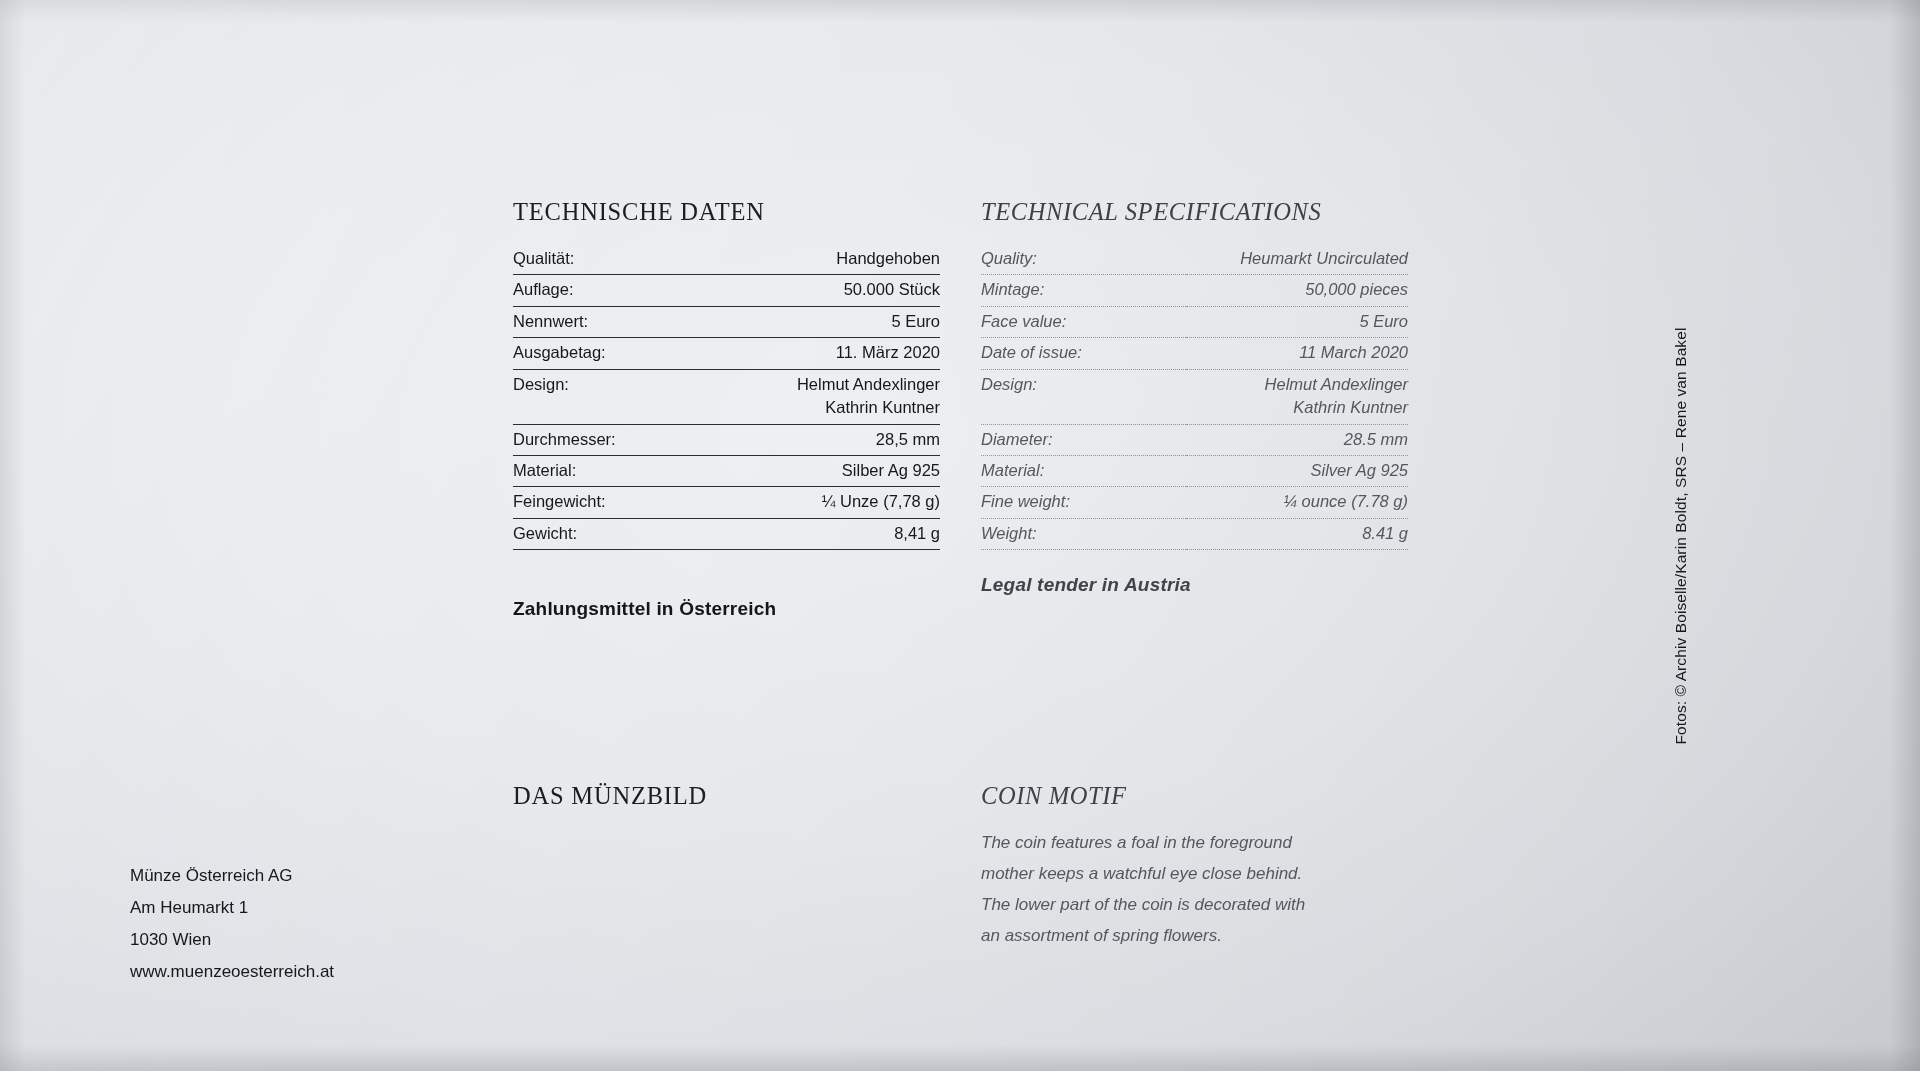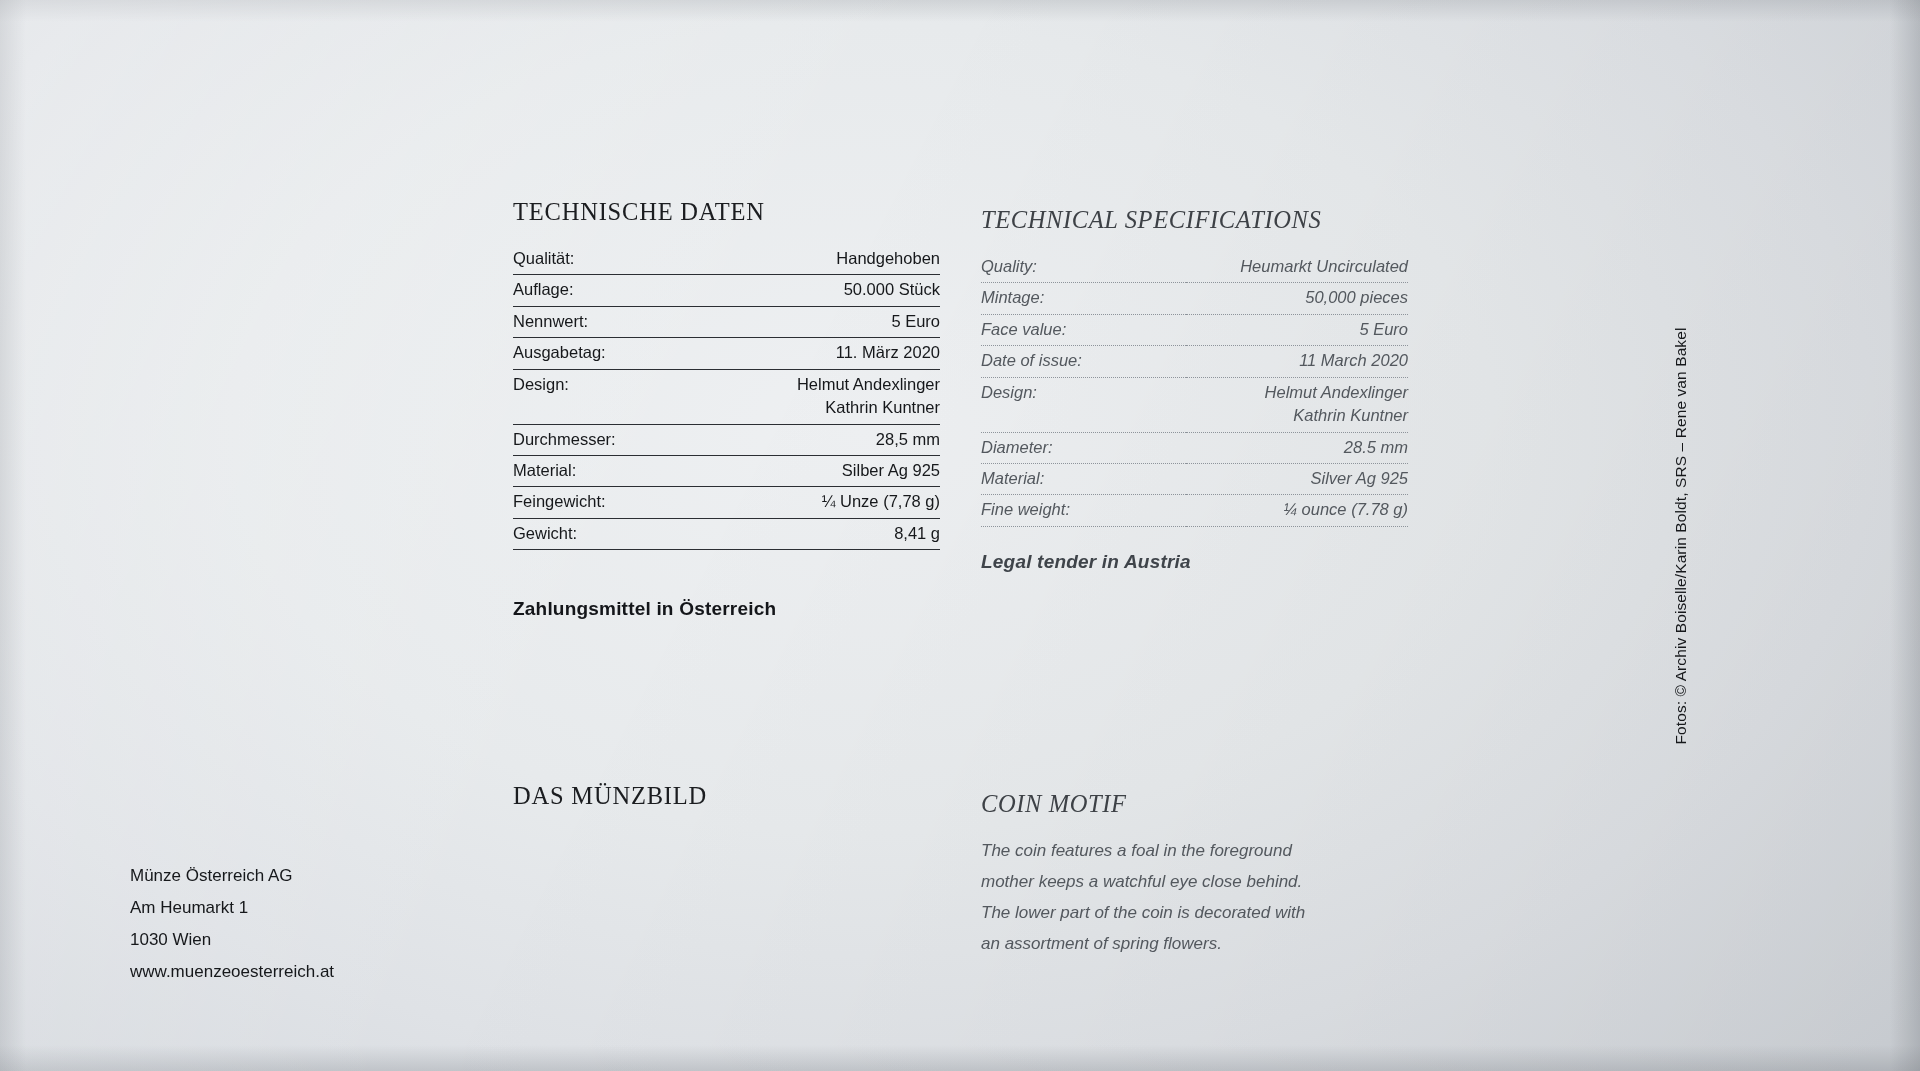--- a/index.html
+++ b/index.html
@@ -57,21 +57,21 @@
     color: #1b1d20;
     margin: 0 0 18px 0;
     white-space: nowrap;
   }
   .sec-head-en {
     font-family: "Liberation Serif", serif;
     font-style: italic;
     font-size: 24.5px;
     letter-spacing: 0.6px;
     color: #3d4146;
-    margin: 8px 0 18px 0;
+    margin: 0 0 18px 0;
     white-space: nowrap;
   }
 
   table.spec {
     border-collapse: collapse;
     width: 427px;
     table-layout: fixed;
   }
   table.spec td {
     padding: 3px 0 4px 0;
@@ -254,20 +254,24 @@
           <td class="v">28.5 mm</td>
         </tr>
         <tr>
           <td class="k">Material:</td>
           <td class="v">Silver Ag 925</td>
         </tr>
         <tr>
           <td class="k">Fine weight:</td>
           <td class="v">¼ ounce (7.78 g)</td>
         </tr>
+        <tr>
+          <td class="k">Weight:</td>
+          <td class="v">8.41 g</td>
+        </tr>
       </tbody>
     </table>
 
     <div class="legal-en">Legal tender in Austria</div>
   </div>
 
   <div class="layer" id="motif-de">
     <div class="sec-head-de">DAS MÜNZBILD</div>
   </div>
 

